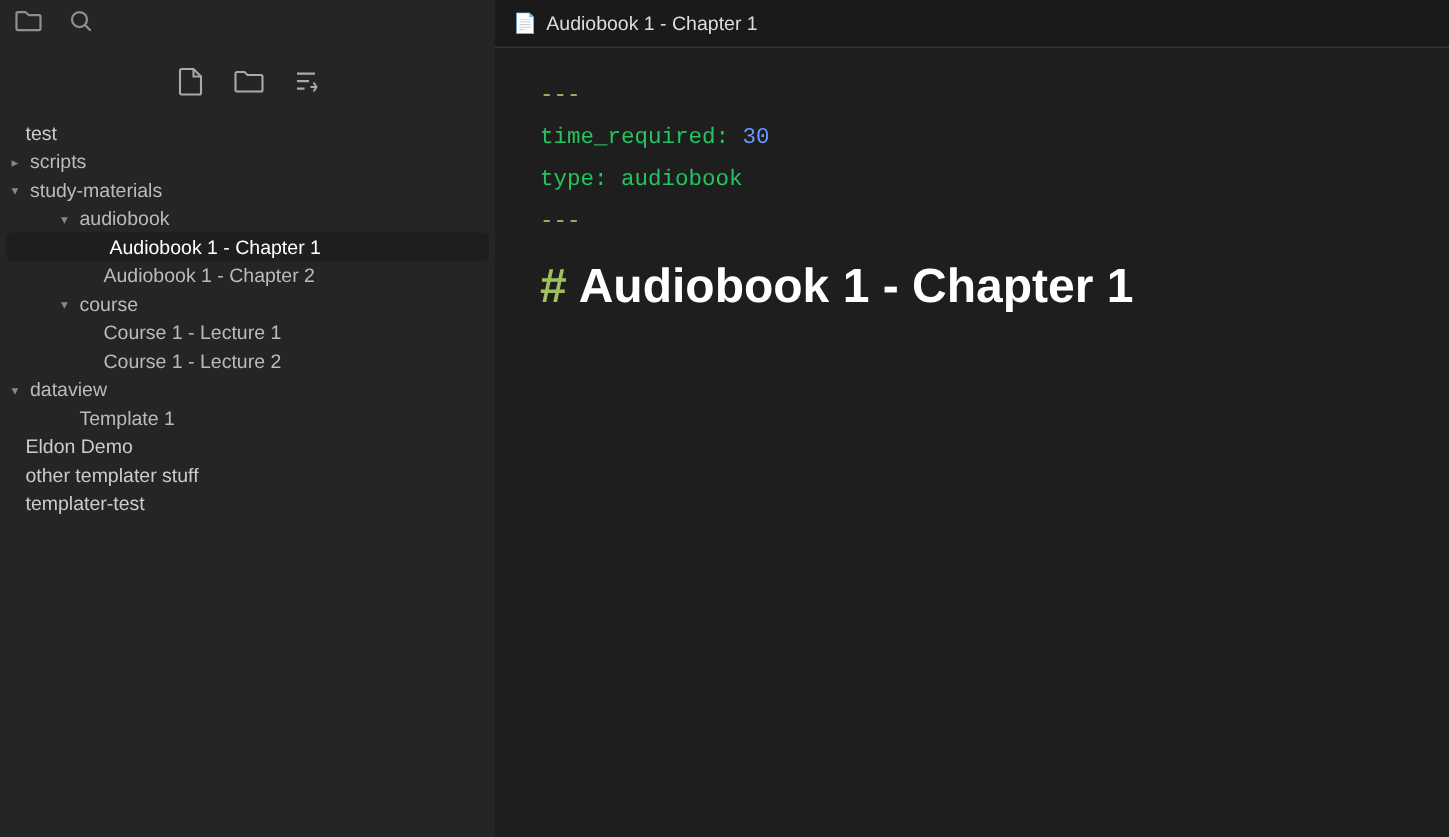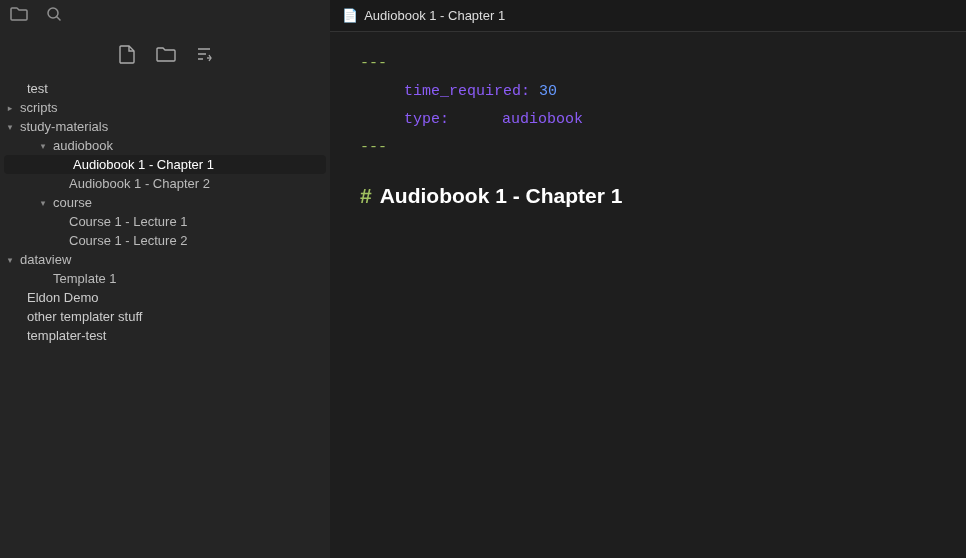--- a/index.html
+++ b/index.html
@@ -109,21 +109,21 @@
       white-space: nowrap;
     }
 
     .tree-item.active {
       background: #1e1e1e;
       color: #fff;
       border-radius: 4px;
       margin: 0 4px;
     }
 
-    .indent-0 { padding-left: 10px; }
+    .indent-0 { }
     .indent-1 { padding-left: 3px; }
     .indent-2 { padding-left: 36px; }
     .indent-3 { padding-left: 52px; }
 
     .arrow {
       display: inline-flex;
       align-items: center;
       justify-content: center;
       width: 14px;
       height: 14px;
@@ -161,38 +161,37 @@
     .content::-webkit-scrollbar-thumb { background: #444; }
 
     .frontmatter {
       color: #a0c060;
       font-size: 15px;
       line-height: 1.6;
       margin-bottom: 4px;
     }
 
     .frontmatter-key {
-      color: #8b5cf6;
-      margin-left: 44px;
+      color: #22c55e;
     }
 
     .frontmatter-value {
       color: #6699ff;
     }
 
     .frontmatter-dash {
       color: #a0c060;
     }
 
     .heading-h1 {
       font-family: -apple-system, BlinkMacSystemFont, 'Segoe UI', sans-serif;
       color: #ffffff;
-      font-size: 21px;
+      font-size: 32px;
       font-weight: 700;
-      margin-top: 24px;
+      margin-top: 12px;
     }
 
     .heading-hash {
       color: #a0c060;
       margin-right: 8px;
     }
   </style>
 </head>
 <body>
 

